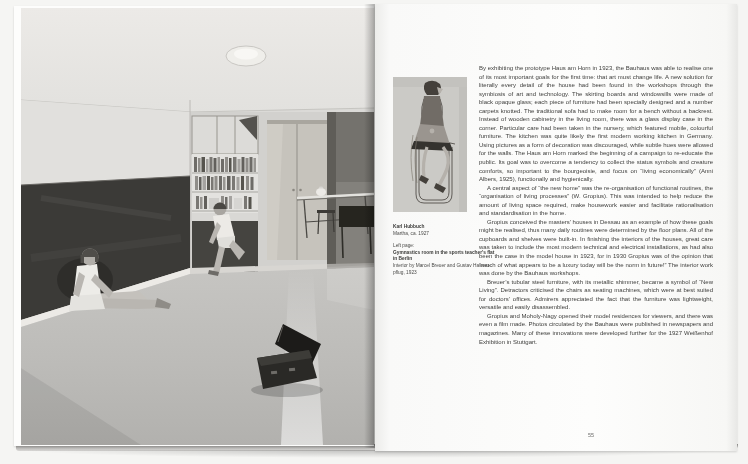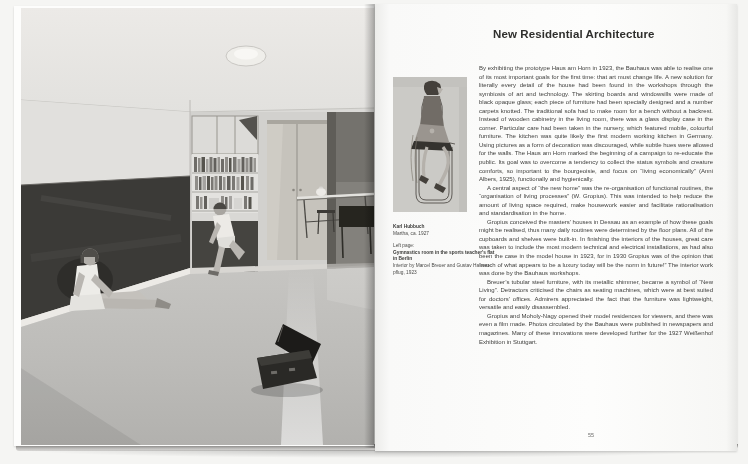--- a/index.html
+++ b/index.html
@@ -259,21 +259,20 @@
         </g>
       </svg>
     </div>
   </div>
 
   <div class="gutter"></div>
 
   <div class="page-right">
     <div class="deckle"></div>
 
-    <div class="heading">New Residential Architecture</div>
 
     <div class="figure">
       <svg viewBox="0 0 74 135" preserveAspectRatio="none">
         <rect x="0" y="0" width="74" height="135" fill="#cbcac6"></rect>
         <rect x="66" y="0" width="8" height="135" fill="#c1c0bc"></rect>
         <rect x="0" y="0" width="74" height="10" fill="#c3c2be"></rect>
         <g fill="none" stroke="#46423d" stroke-width="0.9" opacity="0.9">
           <path d="M23,70 L23,117 Q23,126 31,126 L51,126 Q59,126 59,117 L59,70"></path>
           <path d="M26,72 L26,115 Q26,123 33,123 L49,123 Q56,123 56,115 L56,72"></path>
           <path d="M20,67 Q40,61 62,67"></path>

